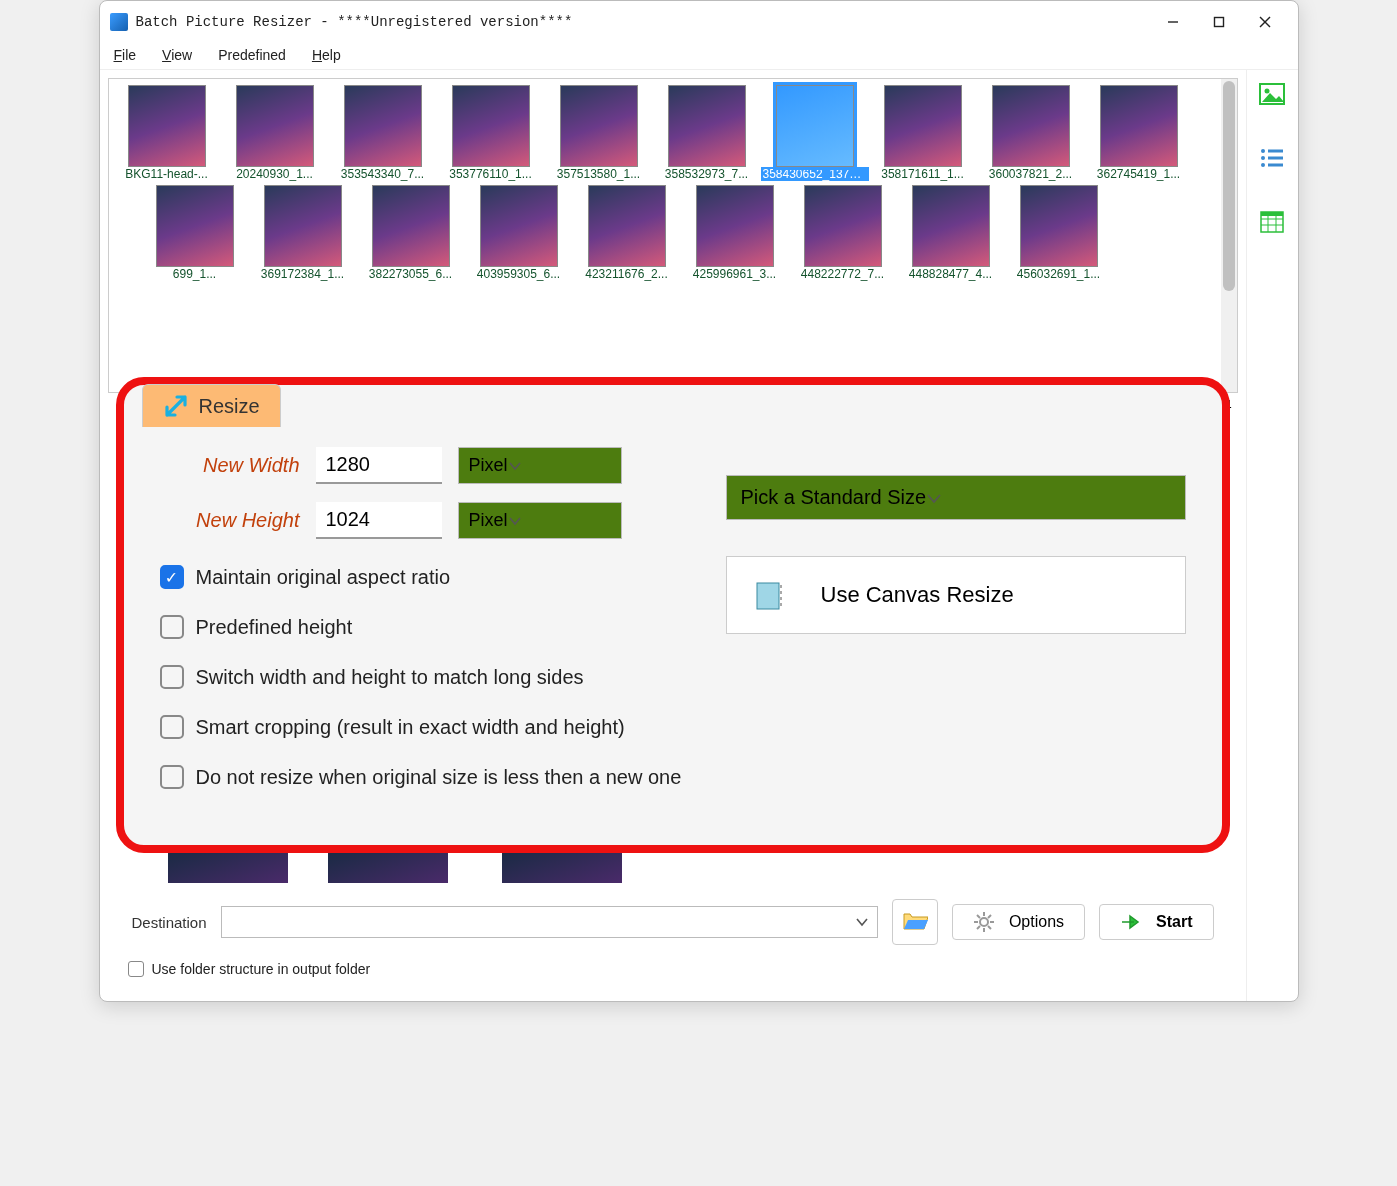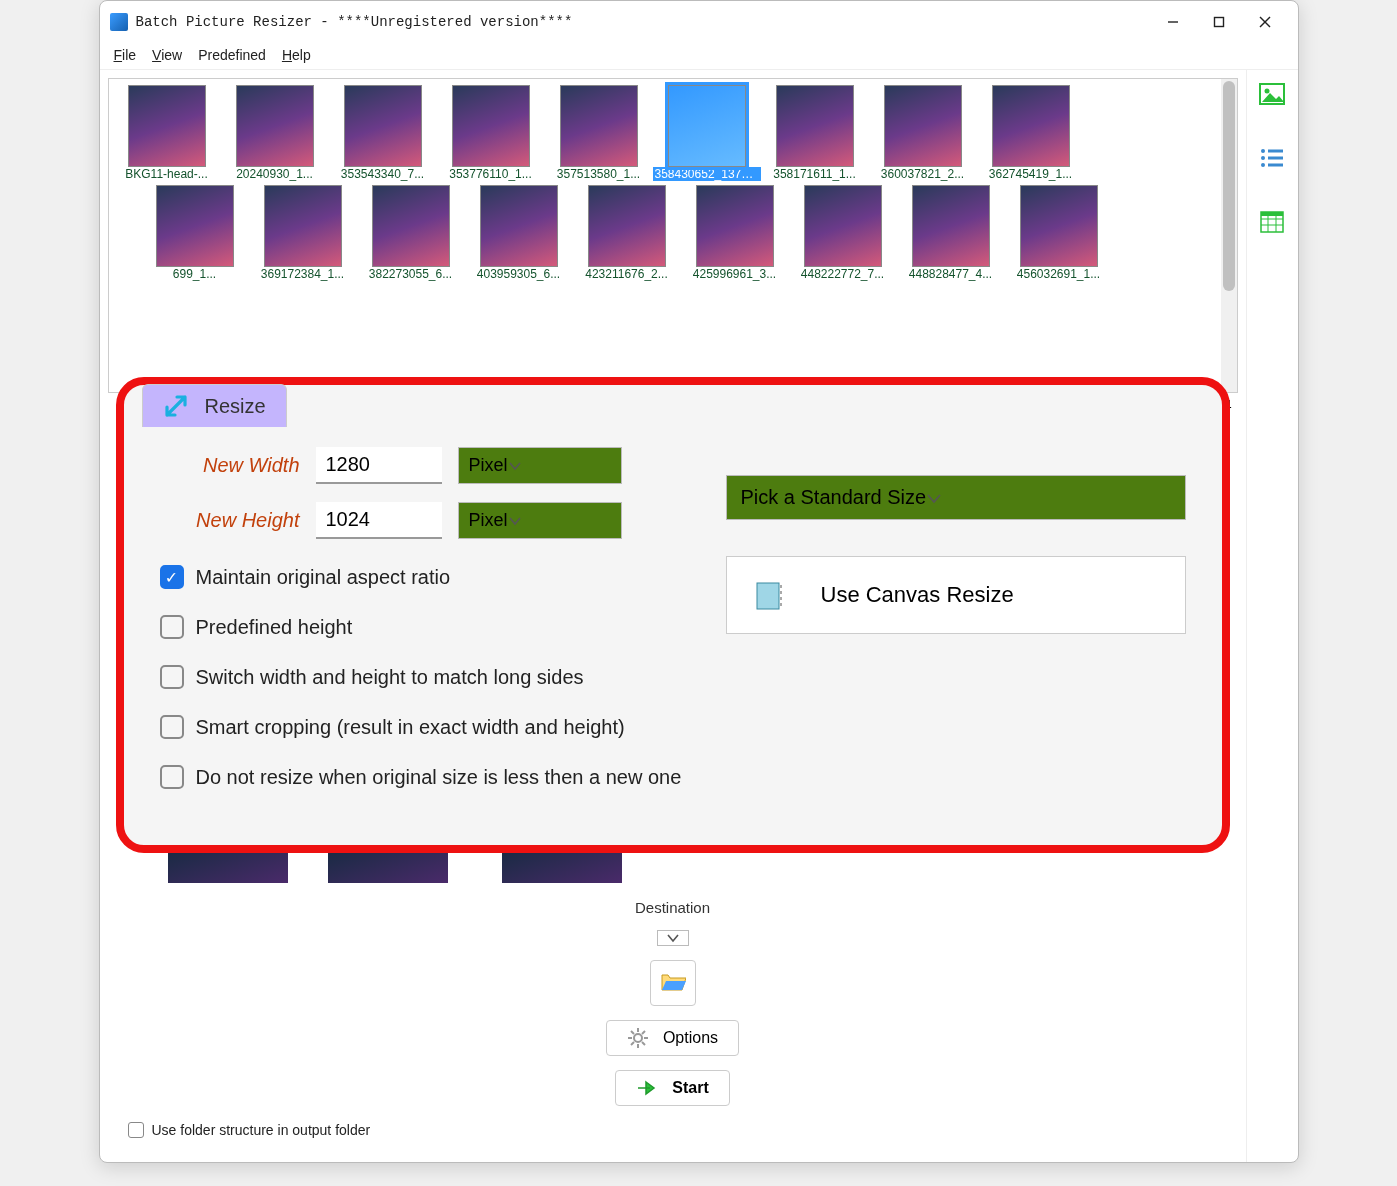--- a/index.html
+++ b/index.html
@@ -3,51 +3,51 @@
 <meta charset="utf-8">
 <style>
 * { box-sizing: border-box; margin: 0; padding: 0; font-family: "Segoe UI", Tahoma, sans-serif; }
 body { background: #f0f0f0; width: 1397px; height: 1186px; overflow: hidden; }
 .window { background: #fff; width: 1200px; margin: 0 auto; border: 1px solid #bbb; border-radius: 8px; display: flex; flex-direction: column; box-shadow: 0 4px 20px rgba(0,0,0,0.15); position: relative; }
 .titlebar { display: flex; align-items: center; padding: 6px 10px; }
 .titlebar .icon { width: 18px; height: 18px; background: linear-gradient(135deg,#3a9cff,#1560b0); border-radius: 2px; display:inline-block; }
 .titlebar .title { margin-left: 8px; font-size: 14px; flex: 1; color: #222; font-family: Liberation Mono, monospace; }
 .winbtns { display: flex; }
 .winbtn { width: 46px; height: 30px; display:flex; align-items:center; justify-content:center; font-size:12px; }
-.menubar { display:flex; gap:16px; padding: 4px 14px 6px; font-size:14px; color:#222; border-bottom:1px solid #eee; }
+.menubar { display:flex; gap:26px; padding: 4px 14px 6px; font-size:14px; color:#222; border-bottom:1px solid #eee; }
 .menubar span u { text-decoration: underline; }
 .content-area { display:flex; flex:1; }
 .main-col { flex:1; display:flex; flex-direction:column; padding:8px; }
 .side-col { width:52px; border-left:1px solid #eee; display:flex; flex-direction:column; align-items:center; padding-top:6px; gap:28px; }
 .side-btn { width:36px; height:36px; display:flex; align-items:center; justify-content:center; border-radius:4px; }
 .thumbs-container { border:1px solid #ccc; position:relative; height:315px; overflow:hidden; }
 .thumbs-scroll { position:absolute; right:0; top:0; bottom:0; width:16px; background:#f0f0f0; }
 .thumbs-scroll-thumb { position:absolute; right:2px; top:2px; width:12px; height:210px; background:#c0c0c0; border-radius:6px; }
 .thumbs { display:flex; flex-wrap:wrap; padding:4px; }
 .thumb { width:108px; text-align:center; margin:2px 0; }
 .thumb .pic { width:78px; height:82px; margin:0 auto; background:linear-gradient(160deg,#2a3a5a,#6b3a8a,#d45a7a); border:1px solid #888; }
 .thumb.sel .pic { outline:3px solid #3399ff; background:linear-gradient(160deg,#3399ff,#66bbff); }
 .thumb .lbl { font-size:12px; color:#14532d; white-space:nowrap; overflow:hidden; text-overflow:ellipsis; padding:0 2px; }
 .thumb.sel .lbl { color:#fff; background:#3399ff; white-space:normal; line-height:1.2; }
 .status-count { text-align:right; font-size:14px; padding:4px 6px; }
 .highlight-box { border:8px solid #e11; border-radius:28px; background:#f5f5f5; margin:-40px 8px 0 8px; padding:0; position:relative; z-index:5; }
-.tab-resize { background:#c4b5fd; display:inline-flex; align-items:center; padding:8px 20px; border:1px solid #ccc; border-bottom:none; border-radius:6px 6px 0 0; margin:-1px 0 0 18px; font-size:20px; color:#333; gap:16px; }
+.tab-resize { background:#fdba74; display:inline-flex; align-items:center; padding:8px 20px; border:1px solid #ccc; border-bottom:none; border-radius:6px 6px 0 0; margin:-1px 0 0 18px; font-size:20px; color:#333; gap:10px; }
 .resize-body { padding:20px 36px 30px; display:flex; gap:40px; }
 .left-col { flex:1; }
 .right-col { width:460px; display:flex; flex-direction:column; gap:36px; padding-top:28px; }
 .dim-row { display:flex; align-items:center; gap:16px; margin-bottom:18px; }
 .dim-label { width:140px; text-align:right; font-size:20px; color:#c2410c;font-style:italic; }
 .dim-input { width:126px; padding:6px 10px; font-size:20px; border:none; border-bottom:2px solid #999; text-align:left; background:#fff; }
 .unit-select, .std-select { flex:0 0 auto; border:1px solid #bbb; background:#4d7c0f; font-size:18px; padding:7px 10px; display:flex; align-items:center; justify-content:flex-start; min-width:164px; }
 .std-select { width:100%; font-size:20px; padding:10px 14px; }
 .canvas-btn { border:1px solid #ccc; background:#fff; padding:18px 24px; display:flex; align-items:center; gap:30px; font-size:22px; }
 .check-row { display:flex; align-items:center; gap:12px; margin:26px 0; font-size:20px; color:#222; }
 .chk { width:24px; height:24px; border:2px solid #888; border-radius:5px; display:inline-flex; align-items:center; justify-content:center; }
 .chk.on { background:#1a73e8; border-color:#1a73e8; color:#fff; font-size:16px; }
-.bottom-bar { display:flex; align-items:center; gap:14px; padding:12px 24px;flex-direction:column; }
+.bottom-bar { display:flex; align-items:center; gap:14px; padding:12px 24px; }
 .dest-label { font-size:15px; color:#333; }
 .dest-select { flex:1; border:1px solid #bbb; height:32px; background:#fff; display:flex; align-items:center; justify-content:flex-end; padding:0 8px; }
 .icon-btn { border:1px solid #ccc; width:46px; height:46px; display:flex; align-items:center; justify-content:center; border-radius:4px; background:#fff; }
 .opt-btn, .start-btn { border:1px solid #ccc; height:36px; display:flex; align-items:center; border-radius:4px; background:#fff; padding:0 20px; gap:14px; font-size:16px; }
 .start-btn { font-weight:600; }
 .folder-struct { display:flex; align-items:flex-end; gap:8px; padding:4px 20px 16px; font-size:14px; color:#222;}
 .folder-struct .smchk { width:16px; height:16px; border:1.5px solid #888; border-radius:3px; }
 .extra-thumbs { display:flex; padding:4px 60px; gap:40px; margin-top:-4px; }
 .extra-thumbs .pic2 { width:120px; height:30px; background:linear-gradient(160deg,#1a2a44,#4a2a6a); }
 svg { display:block; }
@@ -103,20 +103,24 @@
               <div class="lbl">353543340_7...</div>
             </div>
             <div class="thumb">
               <div class="pic"></div>
               <div class="lbl">353776110_1...</div>
             </div>
             <div class="thumb">
               <div class="pic"></div>
               <div class="lbl">357513580_1...</div>
             </div>
+            <div class="thumb">
+              <div class="pic"></div>
+              <div class="lbl">358532973_7...</div>
+            </div>
             <div class="thumb sel">
               <div class="pic"></div>
               <div class="lbl">358430652_137601268295585_4897193059863192324_n.jpg</div>
             </div>
             <div class="thumb">
               <div class="pic"></div>
               <div class="lbl">358171611_1...</div>
             </div>
             <div class="thumb">
               <div class="pic"></div>

